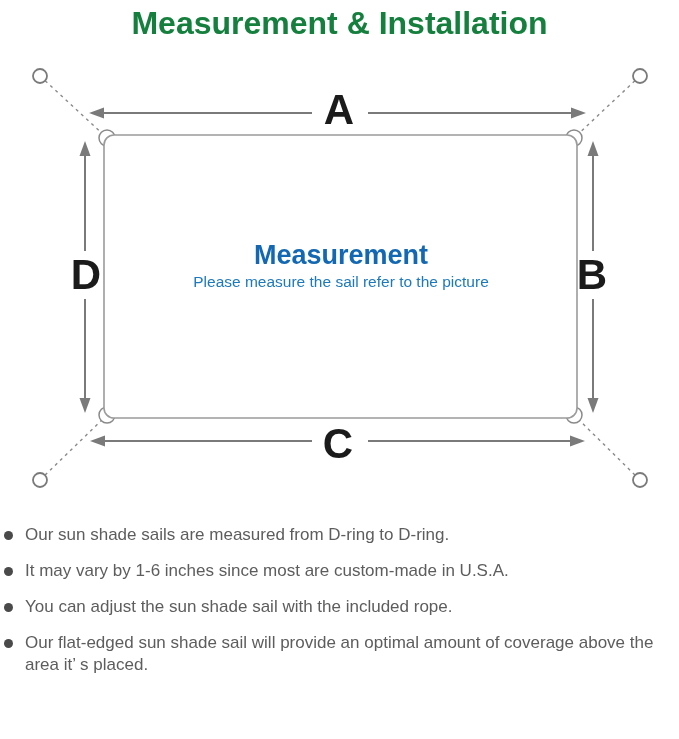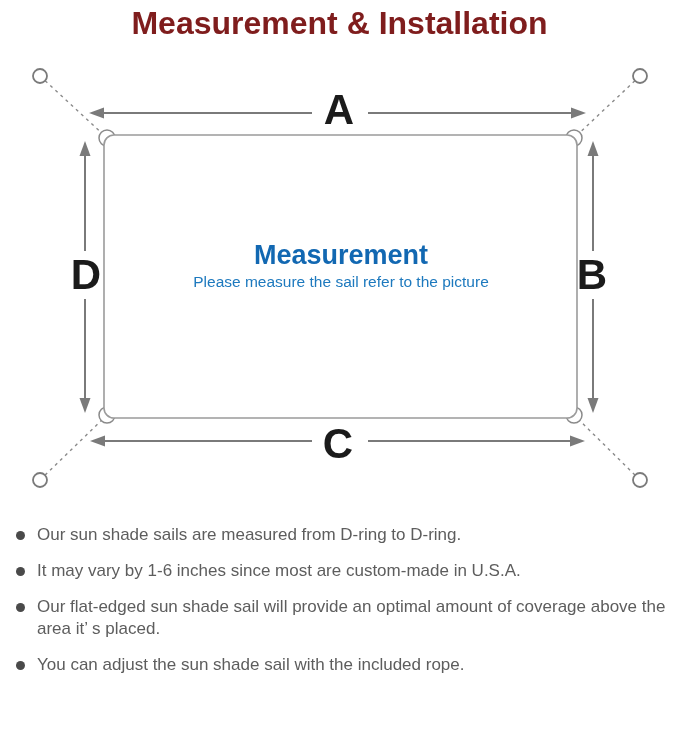--- a/index.html
+++ b/index.html
@@ -15,21 +15,21 @@
     overflow: hidden;
     background: #ffffff;
   }
   h1.title {
     margin: 0;
     padding-top: 5px;
     text-align: center;
     font-size: 32px;
     font-weight: bold;
     letter-spacing: 0px;
-    color: #7f1d1d;
+    color: #15803d;
   }
   .diagram-wrap {
     margin-top: 12px;
     width: 679px;
     height: 462px;
   }
   svg text.dim-label {
     font-family: "Liberation Sans", "DejaVu Sans", sans-serif;
     font-size: 42px;
     font-weight: bold;
@@ -41,21 +41,21 @@
     font-weight: bold;
     fill: #1268b2;
   }
   svg text.center-subtitle {
     font-family: "Liberation Sans", "DejaVu Sans", sans-serif;
     font-size: 15.5px;
     fill: #1d79be;
   }
   .notes {
     margin-top: 8px;
-    padding: 0 6px 0 16px;
+    padding: 0 6px 0 4px;
     list-style: none;
   }
   .note-item {
     display: flex;
     align-items: flex-start;
     margin-bottom: 14px;
     color: #5d5d5d;
     font-size: 17px;
     line-height: 22px;
   }
@@ -147,21 +147,21 @@
     <li class="note-item">
       <span class="bullet-dot"></span>
       <span class="note-text">Our sun shade sails are measured from D-ring to D-ring.</span>
     </li>
     <li class="note-item">
       <span class="bullet-dot"></span>
       <span class="note-text">It may vary by 1-6 inches since most are custom-made in U.S.A.</span>
     </li>
     <li class="note-item">
       <span class="bullet-dot"></span>
-      <span class="note-text">Our flat-edged sun shade sail will provide an optimal amount of coverage above the area it’ s placed.</span>
+      <span class="note-text">You can adjust the sun shade sail with the included rope.</span>
     </li>
     <li class="note-item">
       <span class="bullet-dot"></span>
-      <span class="note-text">You can adjust the sun shade sail with the included rope.</span>
+      <span class="note-text">Our flat-edged sun shade sail will provide an optimal amount of coverage above the area it’ s placed.</span>
     </li>
   </ul>
 
 </div>
 
 </body></html>

